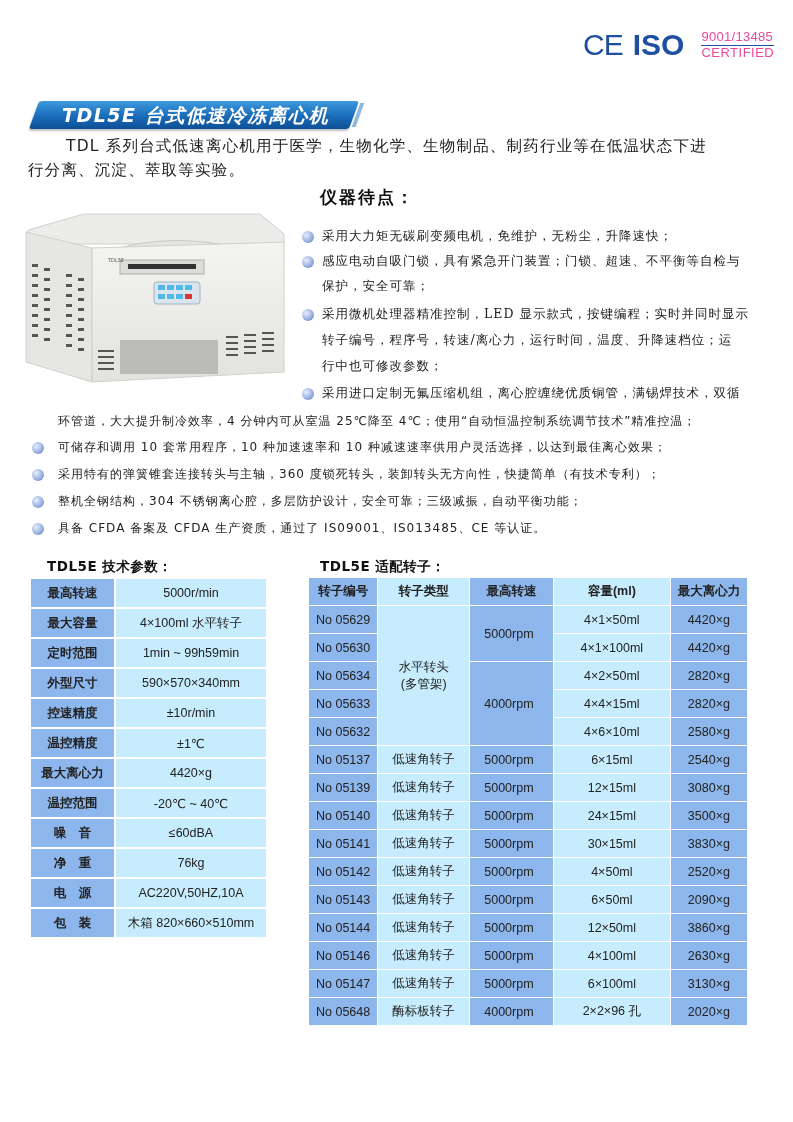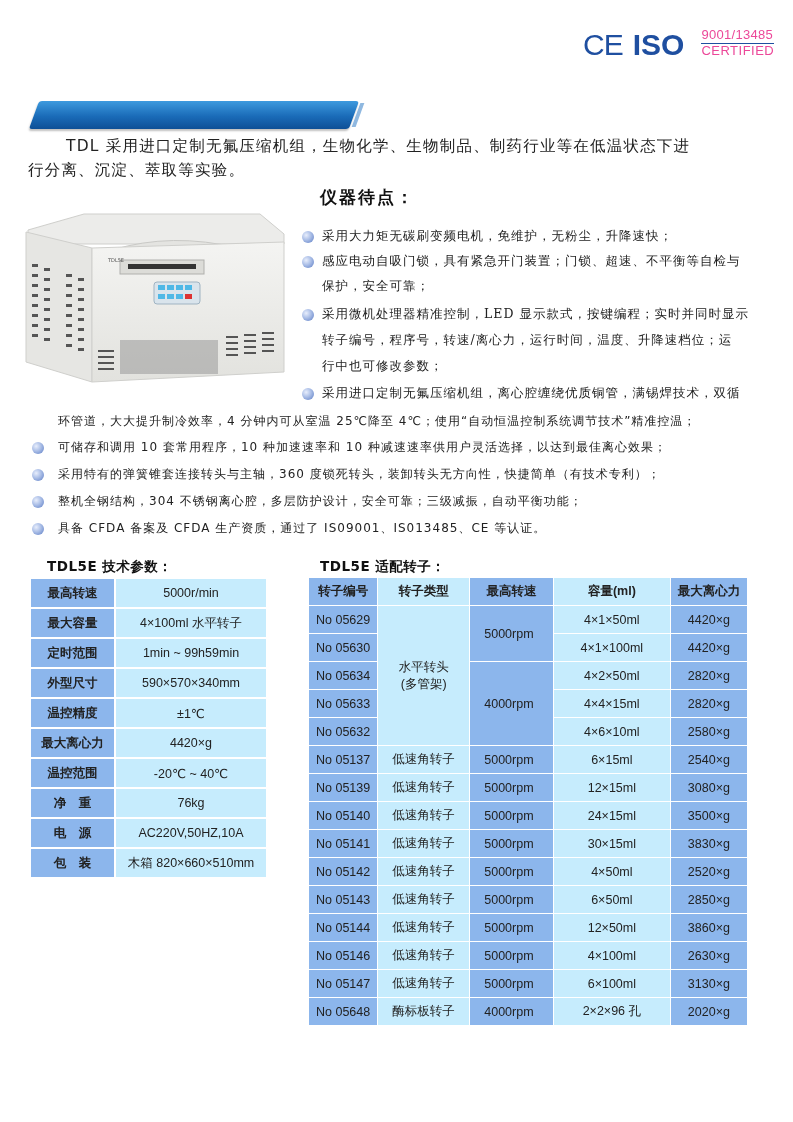--- a/index.html
+++ b/index.html
@@ -1,21 +1,21 @@
 <!DOCTYPE html>
 <html><head>
 <meta charset="utf-8">
 <style>
   html, body { margin: 0; padding: 0; background: #ffffff; }
   body { width: 793px; height: 1122px; position: relative; overflow: hidden;
          font-family: "DejaVu Sans", "Liberation Sans", sans-serif; color: #222; }
   .abs { position: absolute; }
 
   
-  .cert { left: 583px; top: 28px; height: 34px; display: flex; }
+  .cert { left: 583px; top: 28px; height: 34px; display: flex; align-items: center; }
   .cert .ce { font-family: "Liberation Sans", sans-serif; font-size: 30px; color: #1f4fa0; letter-spacing: -1px; font-weight: normal; }
   .cert .iso { font-family: "Liberation Sans", sans-serif; font-size: 30px; font-weight: bold; color: #1f4fa0; margin-left: 10px; }
   .cert .nums { margin-left: 17px; display: flex; flex-direction: column; font-family: "Liberation Sans", sans-serif; color: #ec4899; line-height: 14px; }
   .cert .nums .top { font-size: 13px; border-bottom: 1.5px solid #1f4fa0; padding-bottom: 1px; letter-spacing: 0.3px; }
   .cert .nums .bot { font-size: 13px; letter-spacing: 0.5px; }
 
   
   .banner { left: 26px; top: 101px; width: 340px; height: 30px; }
   .banner .shape { position: absolute; left: 8px; top: 0; width: 320px; height: 28px;
          background: linear-gradient(180deg, #3d9ade 0%, #1a6bb8 55%, #0d4f96 100%);
@@ -62,24 +62,25 @@
   <span class="ce">CE</span>
   <span class="iso">ISO</span>
   <span class="nums">
     <span class="top">9001/13485</span>
     <span class="bot">CERTIFIED</span>
   </span>
 </div>
 
 <div class="abs banner">
   <div class="shape"></div>
+  <div class="title">TDL5E 台式低速冷冻离心机</div>
 </div>
 
 <div class="abs intro">
-  <div><span class="indent"></span><span>TDL 采用进口定制无氟压缩机组，生物化学、生物制品、制药行业等在低温状态下进</span></div>
+  <div><span class="indent"></span><span>TDL 系列台式低速离心机用于医学，生物化学、生物制品、制药行业等在低温状态下进</span></div>
   <div>行分离、沉淀、萃取等实验。</div>
 </div>
 
 <div class="abs product">
   <svg width="276" height="200" viewBox="0 0 276 200">
     <defs>
       <linearGradient id="body" x1="0" y1="0" x2="0" y2="1">
         <stop offset="0" stop-color="#f4f4f2"></stop>
           <stop offset="1" stop-color="#e2e2de"></stop>
       </linearGradient>
@@ -210,30 +211,38 @@
       </tr>
     <tr>
         <td class="k">定时范围</td>
         <td class="v">1min ~ 99h59min</td>
       </tr>
     <tr>
         <td class="k">外型尺寸</td>
         <td class="v">590×570×340mm</td>
       </tr>
     <tr>
+        <td class="k">控速精度</td>
+        <td class="v">±10r/min</td>
+      </tr>
+    <tr>
         <td class="k">温控精度</td>
         <td class="v">±1℃</td>
       </tr>
     <tr>
         <td class="k">最大离心力</td>
         <td class="v">4420×g</td>
       </tr>
     <tr>
         <td class="k">温控范围</td>
         <td class="v">-20℃ ~ 40℃</td>
+      </tr>
+    <tr>
+        <td class="k">噪　音</td>
+        <td class="v">≤60dBA</td>
       </tr>
     <tr>
         <td class="k">净　重</td>
         <td class="v">76kg</td>
       </tr>
     <tr>
         <td class="k">电　源</td>
         <td class="v">AC220V,50HZ,10A</td>
       </tr>
     <tr>
@@ -319,21 +328,21 @@
         <td class="c2">低速角转子</td>
         <td class="c3">5000rpm</td>
         <td class="c4">4×50ml</td>
         <td class="c5">2520×g</td>
       </tr>
     <tr>
         <td class="c1">No 05143</td>
         <td class="c2">低速角转子</td>
         <td class="c3">5000rpm</td>
         <td class="c4">6×50ml</td>
-        <td class="c5">2850×g</td>
+        <td class="c5">2090×g</td>
       </tr>
     <tr>
         <td class="c1">No 05144</td>
         <td class="c2">低速角转子</td>
         <td class="c3">5000rpm</td>
         <td class="c4">12×50ml</td>
         <td class="c5">3860×g</td>
       </tr>
     <tr>
         <td class="c1">No 05146</td>

